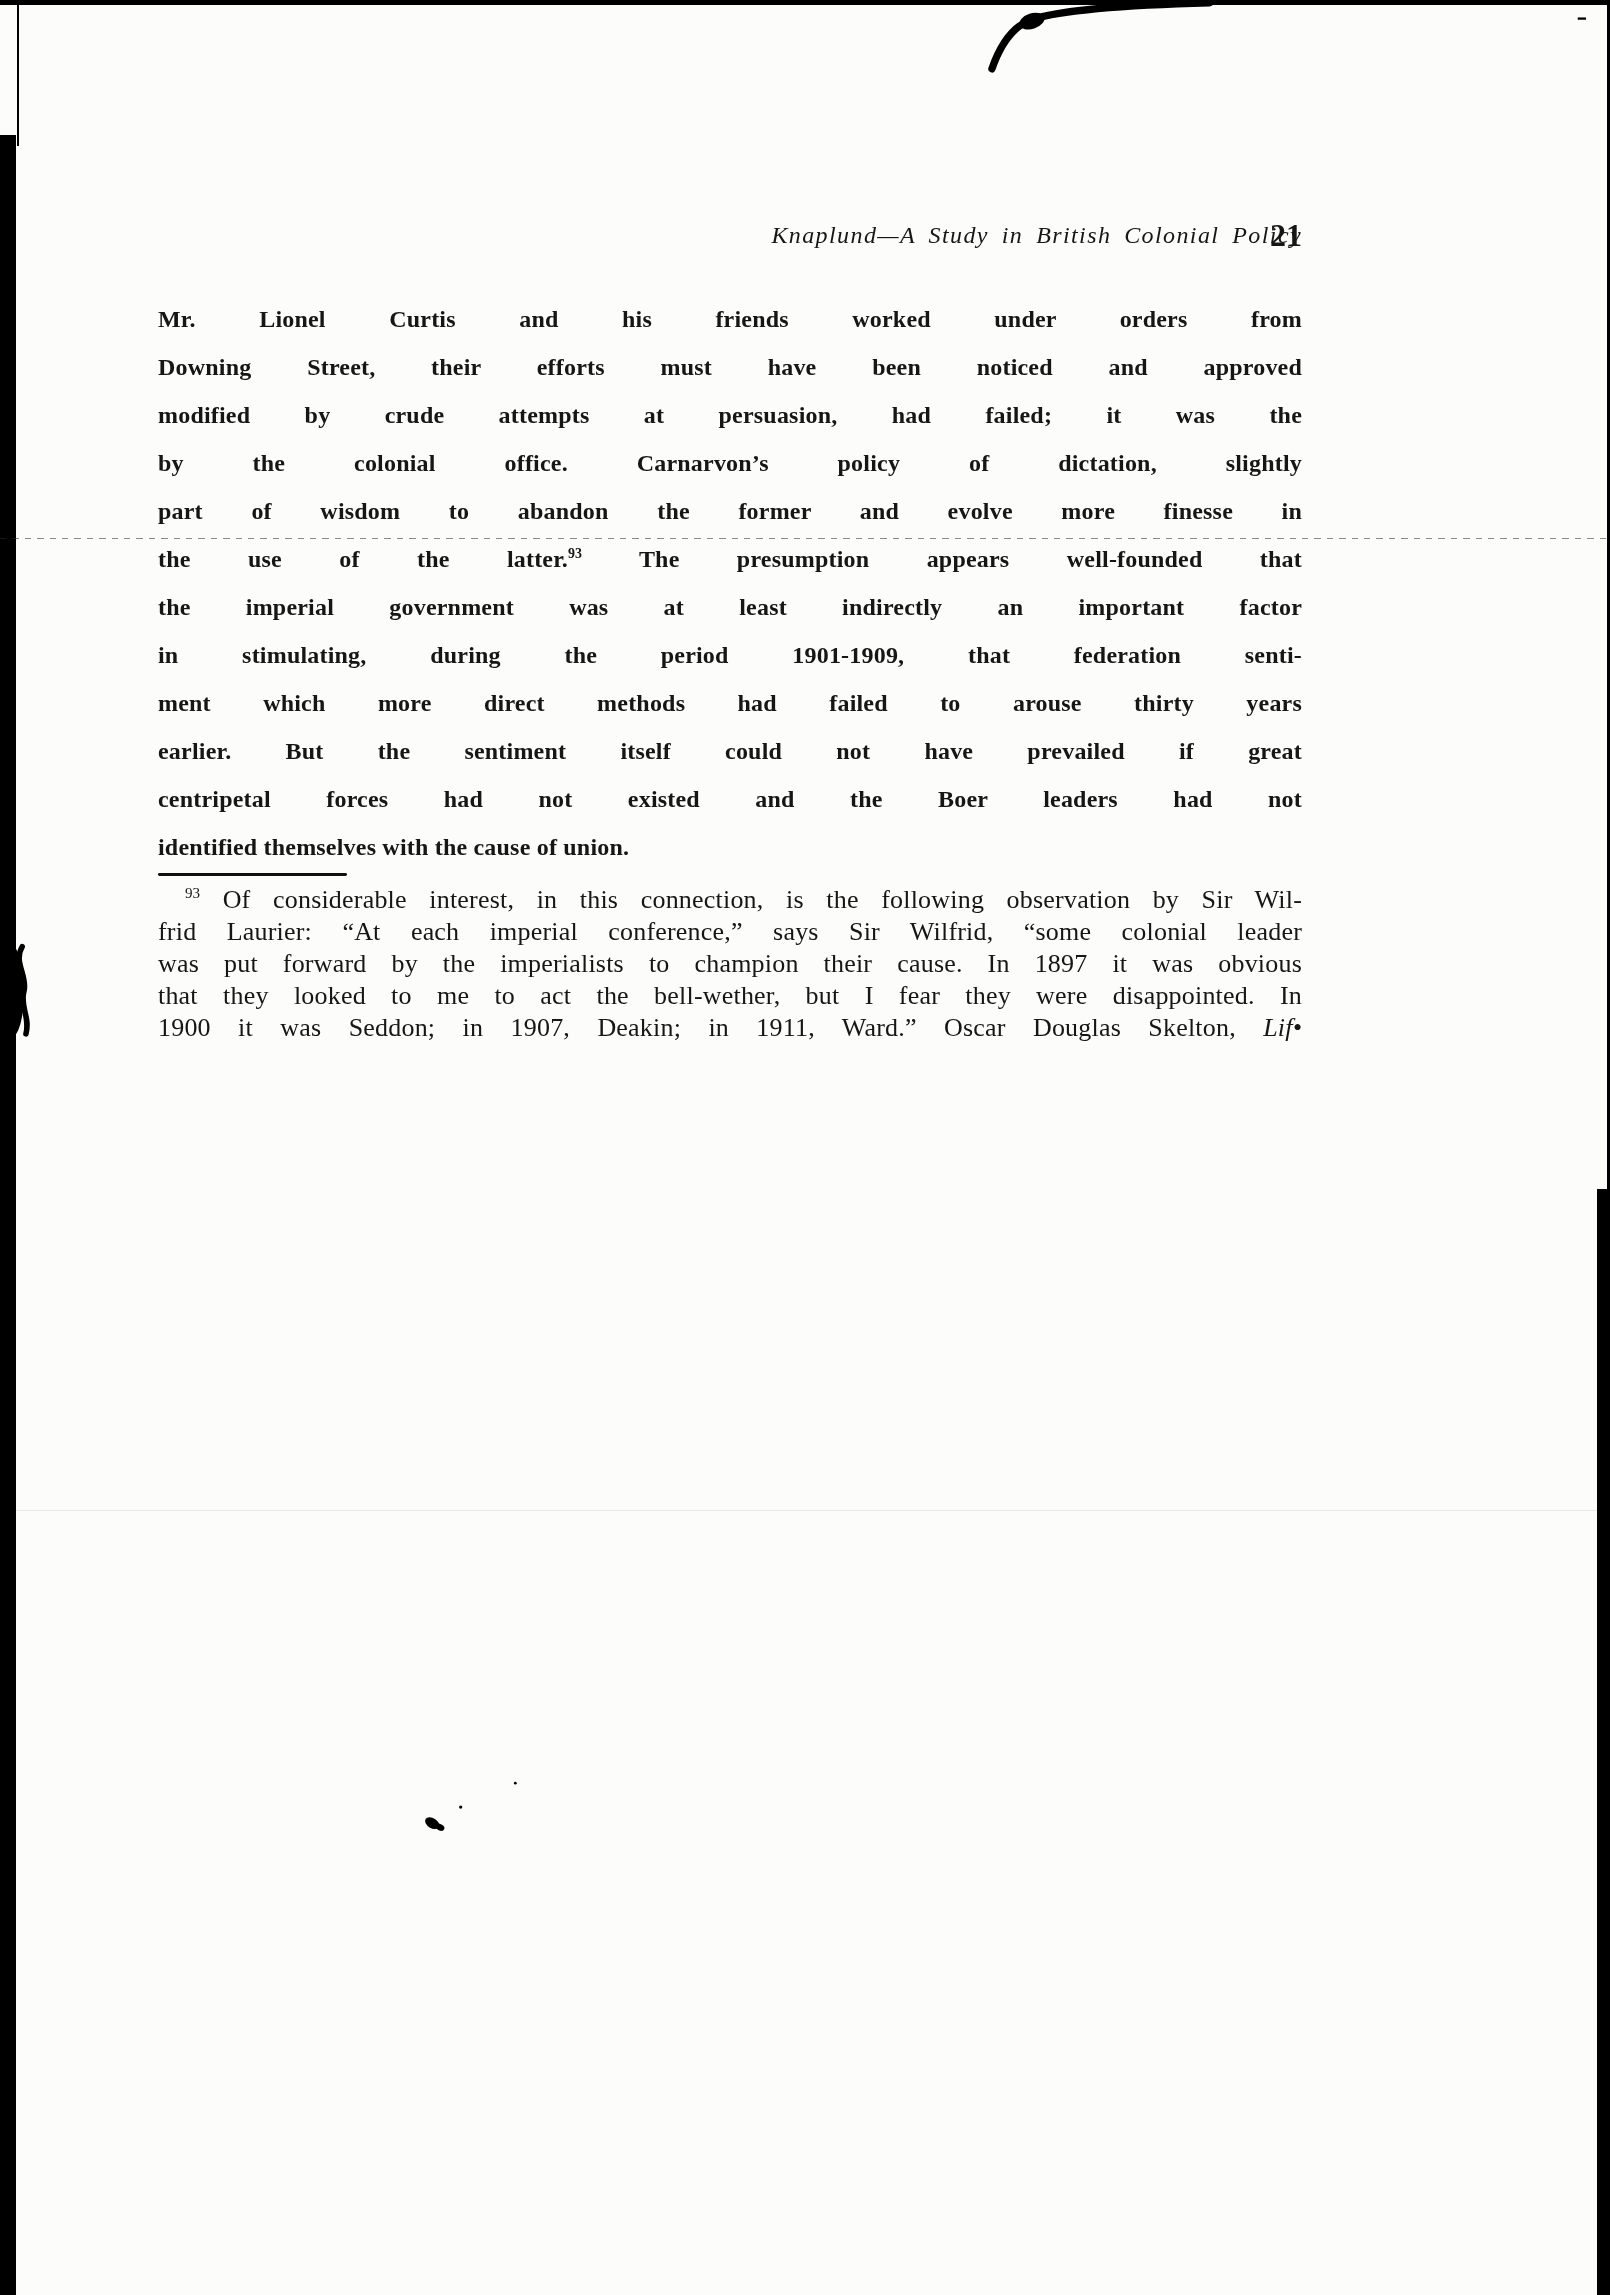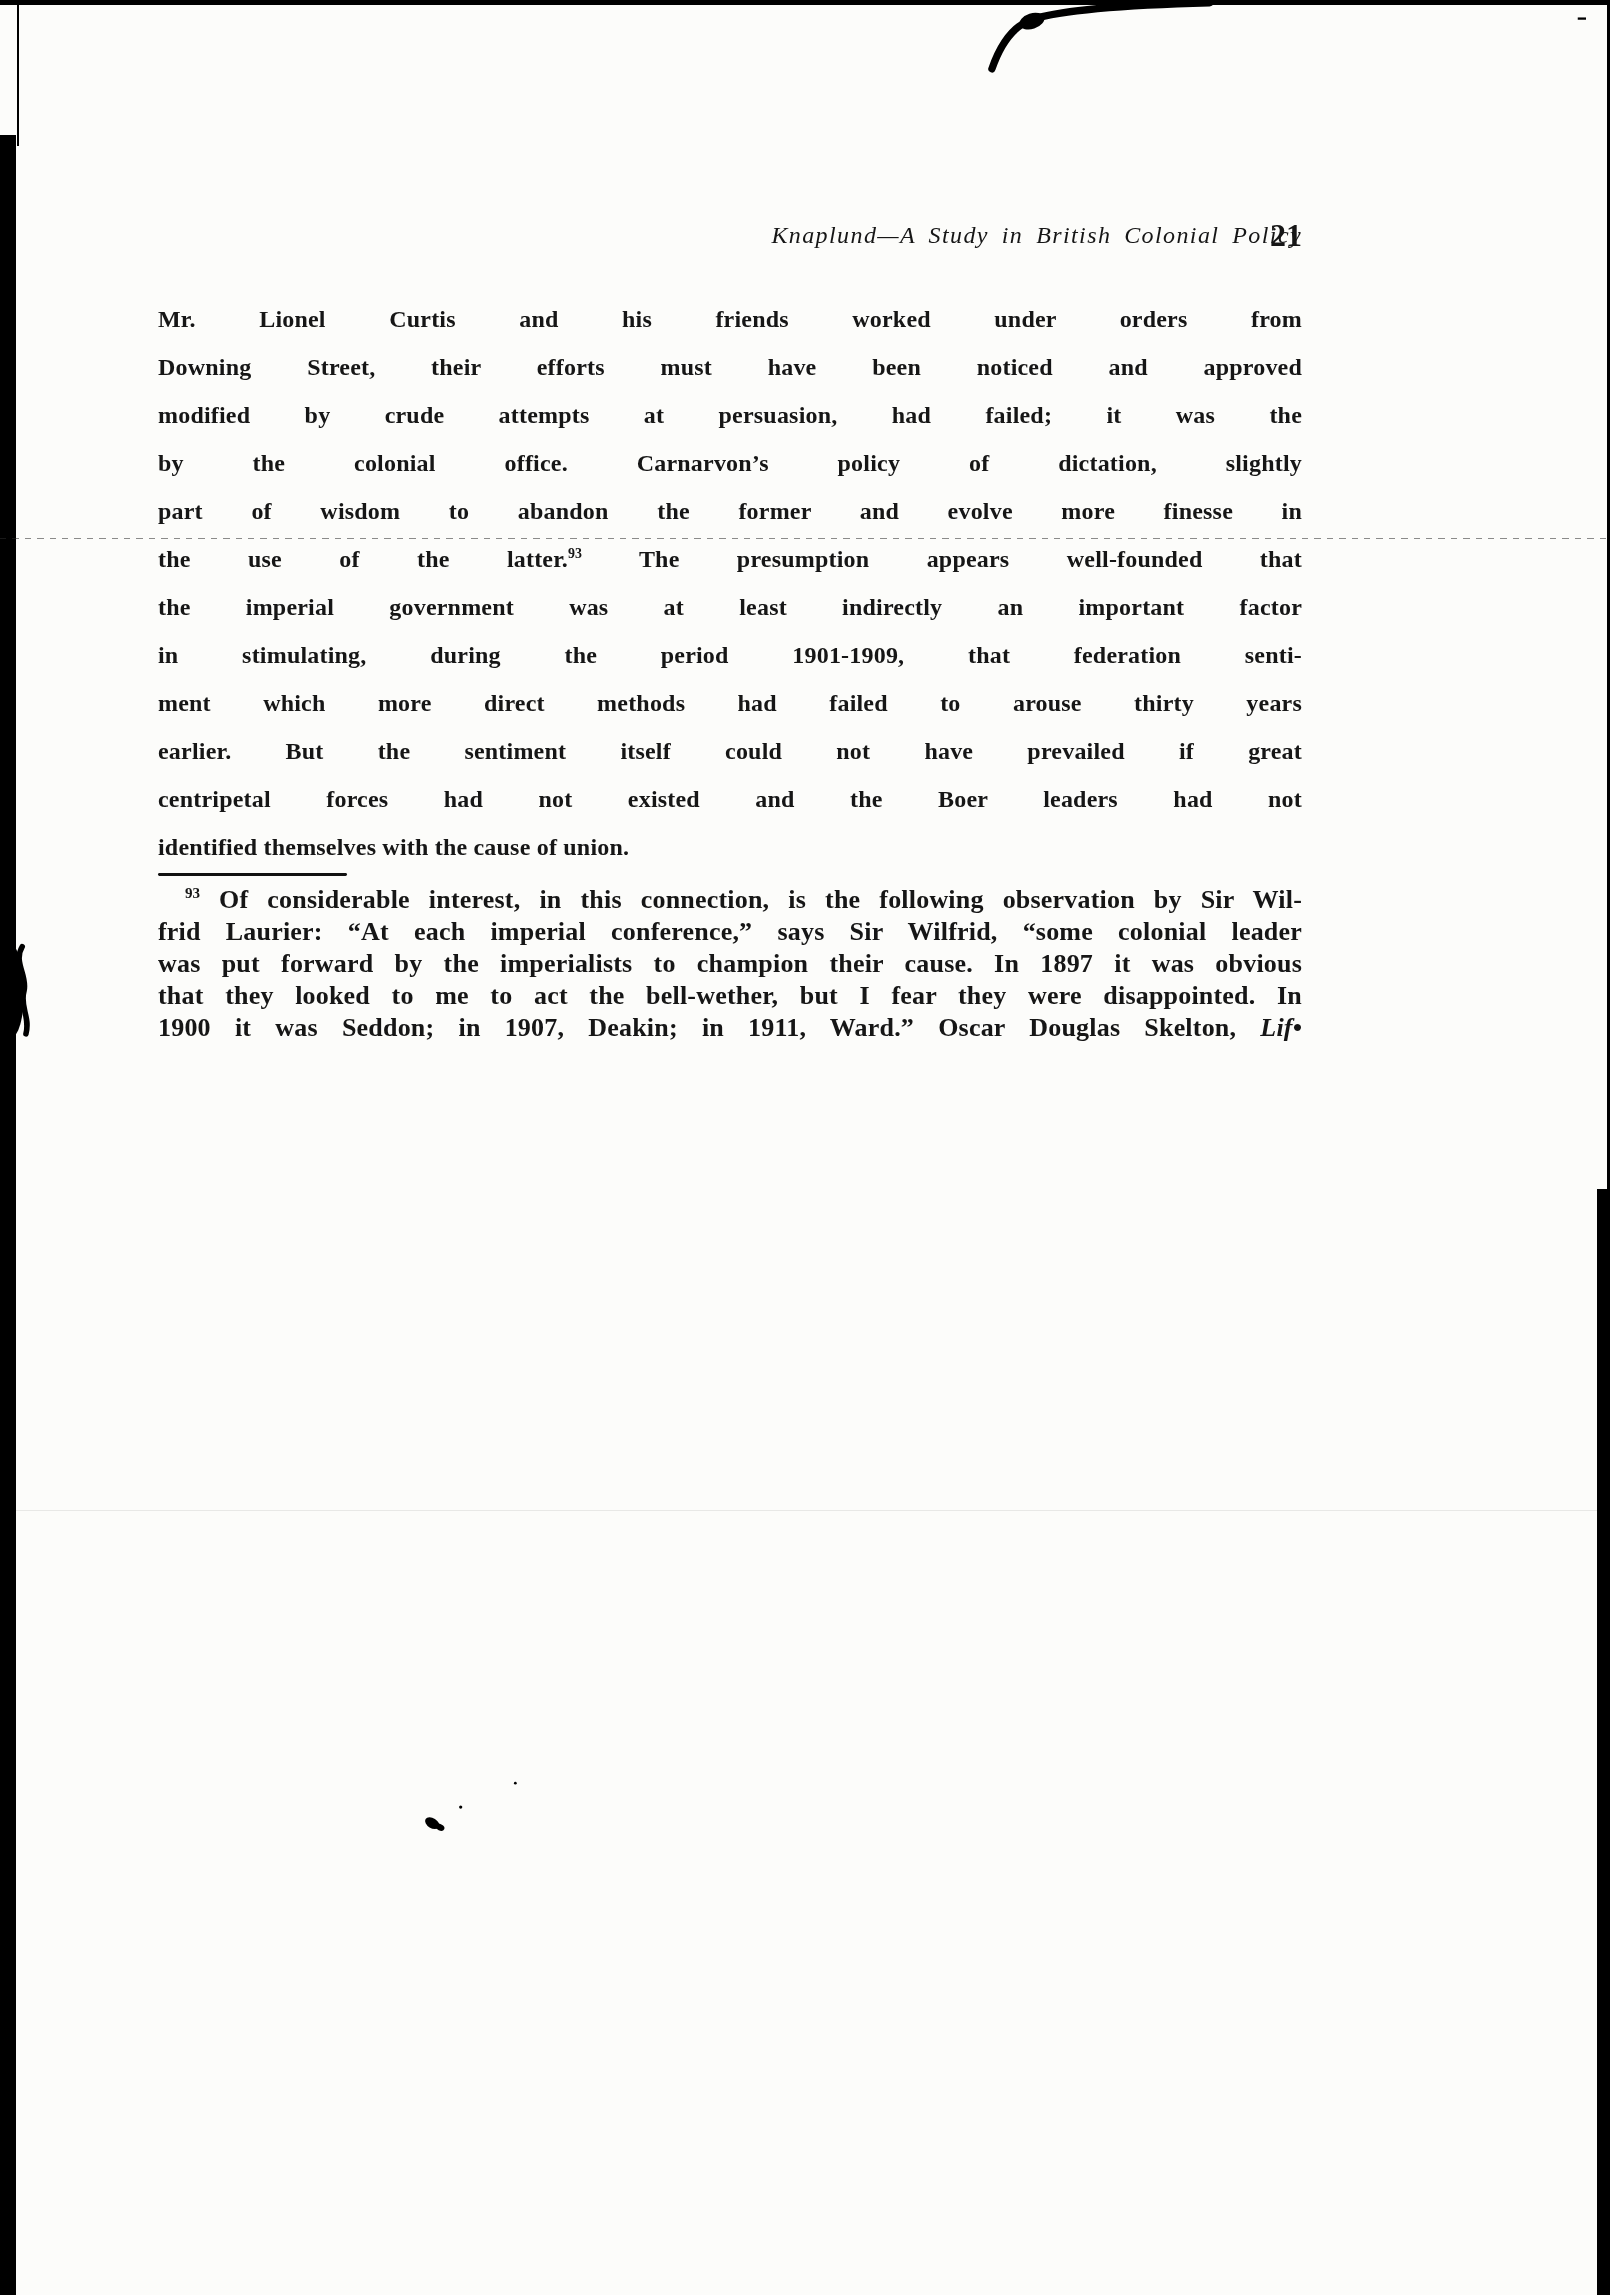--- a/index.html
+++ b/index.html
@@ -61,21 +61,21 @@
     position: absolute;
     left: 158px; top: 873px;
     width: 189px; height: 3.2px;
     background: #111;
     border-radius: 1.4px;
   }
   .footnote-block {
     position: absolute;
     left: 158px; top: 884px; width: 1144px;
     font-size: 26px;
-    font-weight: 700;
+    font-weight: 400;
     letter-spacing: 0.2px;
   }
   .fn-line {
     height: 32px;
     line-height: 32px;
     text-align: justify;
     text-align-last: justify;
   }
   .fn-line.first { padding-left: 27px; }
   .fn-line.last { text-align-last: left; }

